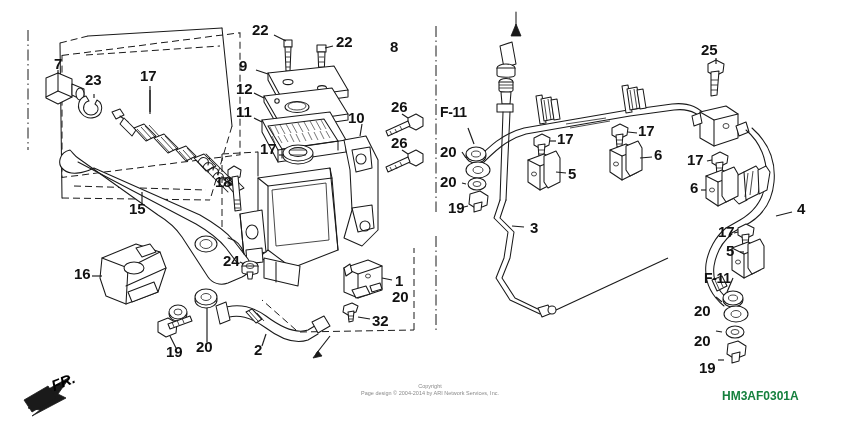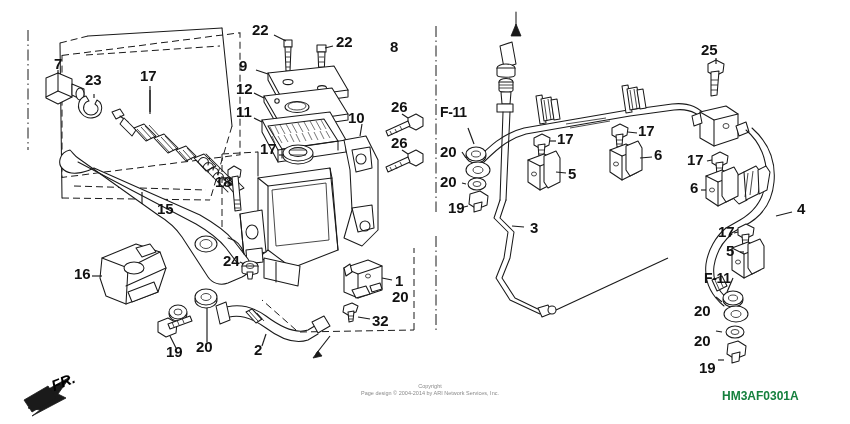--- a/index.html
+++ b/index.html
@@ -513,21 +513,21 @@
 <div class="lbl" style="left:557px;top:131px;">17</div>
 <div class="lbl" style="left:638px;top:123px;">17</div>
 <div class="lbl" style="left:260px;top:141px;">17</div>
 <div class="lbl" style="left:440px;top:144px;">20</div>
 <div class="lbl" style="left:687px;top:152px;">17</div>
 <div class="lbl" style="left:654px;top:147px;">6</div>
 <div class="lbl" style="left:568px;top:166px;">5</div>
 <div class="lbl" style="left:215px;top:174px;">18</div>
 <div class="lbl" style="left:440px;top:174px;">20</div>
 <div class="lbl" style="left:690px;top:180px;">6</div>
-<div class="lbl" style="left:129px;top:201px;margin-left:28px;">15</div>
+<div class="lbl" style="left:129px;top:201px;">15</div>
 <div class="lbl" style="left:448px;top:200px;">19</div>
 <div class="lbl" style="left:797px;top:201px;">4</div>
 <div class="lbl" style="left:530px;top:220px;">3</div>
 <div class="lbl" style="left:718px;top:224px;">17</div>
 <div class="lbl" style="left:223px;top:253px;">24</div>
 <div class="lbl" style="left:726px;top:243px;">5</div>
 <div class="lbl" style="left:395px;top:273px;">1</div>
 <div class="lbl" style="left:74px;top:266px;">16</div>
 <div class="lbl f11" style="left:704px;top:271px;">F-11</div>
 <div class="lbl" style="left:392px;top:289px;">20</div>

